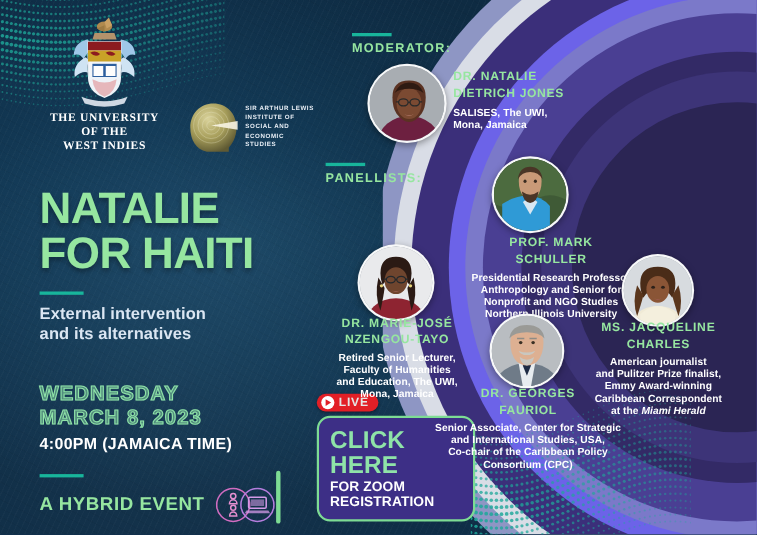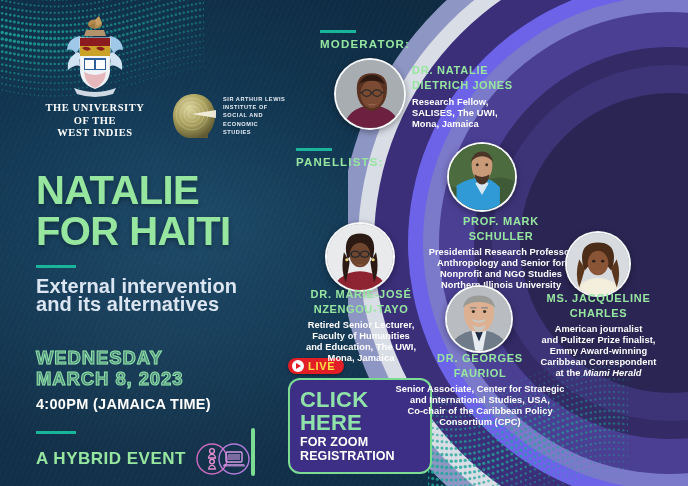--- a/index.html
+++ b/index.html
@@ -52,21 +52,21 @@
   }
 
   .title {
     margin-top:30px;
     color:#96e6a0;
     font-size:40px; font-weight:800; letter-spacing:-0.6px; line-height:41px;
     text-shadow:0 2px 5px rgba(0,0,0,.35);
   }
   .rule-teal { width:40px; height:3px; background:#18b59b; margin:13px 0 9px; }
   .subtitle {
-    color:#dbe6f2; font-size:20px; font-weight:600; line-height:18px; letter-spacing:.1px;
+    color:#dbe6f2; font-size:15px; font-weight:600; line-height:18px; letter-spacing:.1px;
   }
   .date {
     margin-top:34px;
     font-size:18.5px; font-weight:800; letter-spacing:.9px; line-height:21px;
     color:transparent;
     -webkit-text-stroke:1px #8fe3a8;
     text-shadow:0 0 1px rgba(143,227,168,.5);
   }
   .time {
     margin-top:7px; color:#ffffff; font-size:14.5px; font-weight:800; letter-spacing:.3px;
@@ -83,21 +83,21 @@
 
   .vdivider {
     position:absolute; left:251px; bottom:10px; width:4px; height:48px;
     background:#7ddc94; border-radius:2px;
   }
 
   
   .cta { position:absolute; left:288px; bottom:12px; width:144px; }
   .live-badge {
     display:inline-flex; align-items:center; gap:4px;
-    background:#e21f26; color:#fde047; border-radius:11px;
+    background:#e21f26; color:#e5e5e5; border-radius:11px;
     padding:2px 9px 2px 4px; margin-bottom:4px;
     box-shadow:0 1px 3px rgba(0,0,0,.4);
   }
   .live-play {
     width:12px; height:12px; border-radius:50%; background:#fff;
     display:flex; align-items:center; justify-content:center;
   }
   .live-play i {
     width:0;height:0;border-left:5px solid #e21f26;
     border-top:3px solid transparent;border-bottom:3px solid transparent;
@@ -2131,21 +2131,20 @@
         <ellipse cx="43.5" cy="35" rx="4.6" ry="3.4"></ellipse>
         <path d="M37.1 35 h1.8 M27.9 34.5 h-2.6 M48.1 34.5 h2.4"></path>
       </g>
       <path d="M33 46 q5 3 10 0 q-5 4 -10 0z" fill="#c98b80"></path>
     </svg>
   </div>
   <div class="abs" style="left:412px; top:64px; width:150px;">
     <div class="p-name-small">DR. NATALIE</div>
     <div class="p-name-big">DIETRICH JONES</div>
     <div class="p-desc" style="margin-top:4px;">
-      <div>Research Fellow,</div>
       <div>SALISES, The UWI,</div>
       <div>Mona, Jamaica</div>
     </div>
   </div>
 
   <div class="abs" style="left:296px; top:148px;">
     <div class="sec-rule"></div>
     <div class="sec-label">PANELLISTS:</div>
   </div>
 

